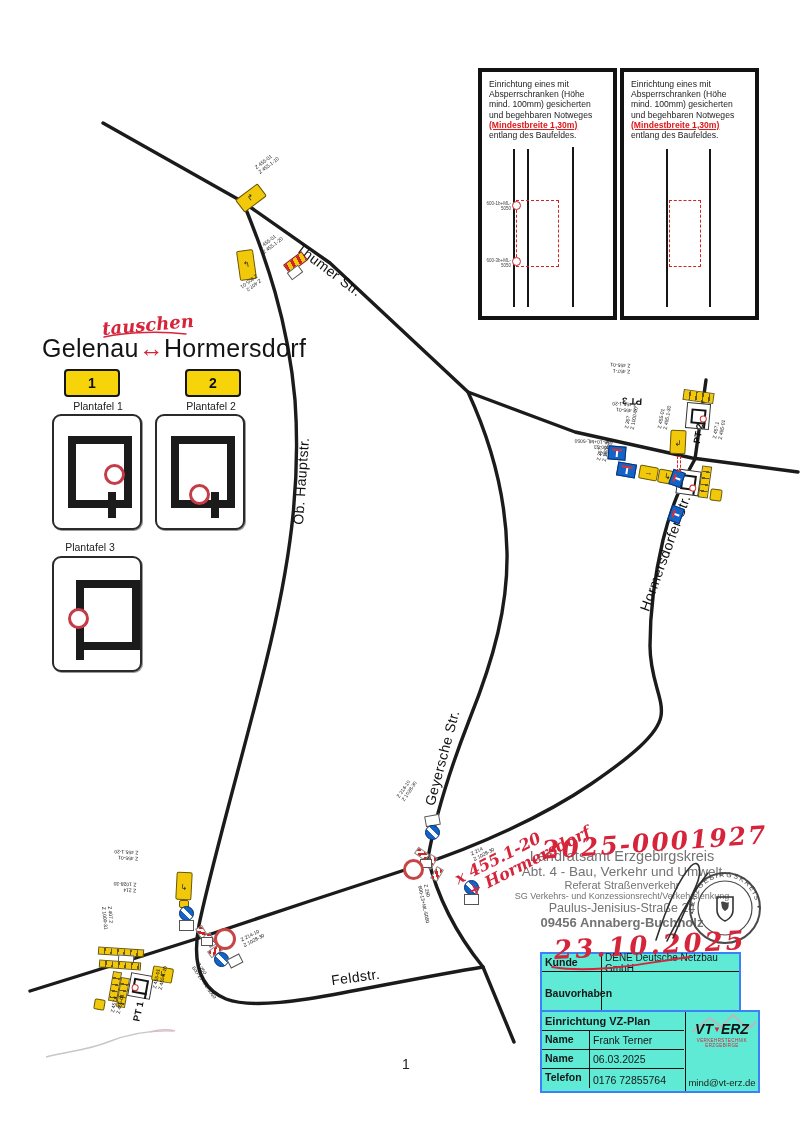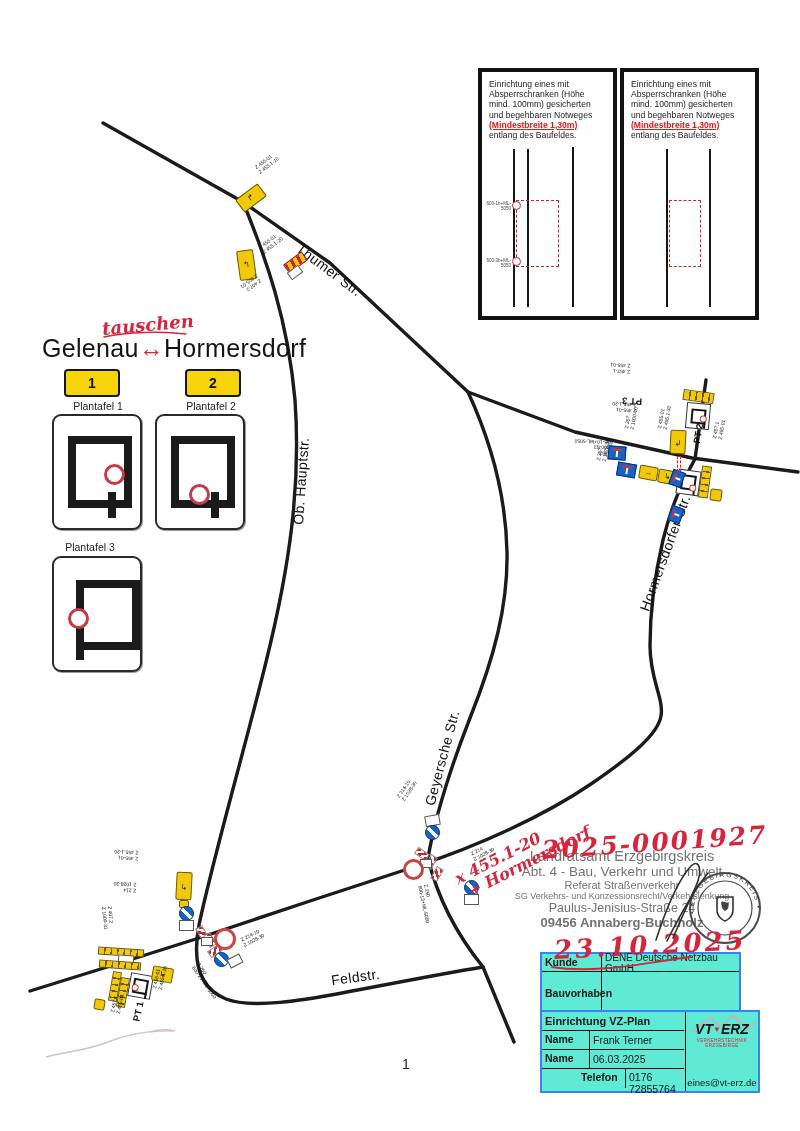--- a/index.html
+++ b/index.html
@@ -302,34 +302,34 @@
         <div class="tc tlab" style="font-size:11px;">Einrichtung VZ-Plan</div>
       </div>
       <div class="trow" style="height:18px;align-items:center;">
         <div class="tc tlab" style="width:48px;border-right:1px solid #111;height:100%;box-sizing:border-box;">Name</div>
         <div class="tc" style="flex:1;">Frank Terner</div>
       </div>
       <div class="trow" style="height:18px;align-items:center;">
         <div class="tc tlab" style="width:48px;border-right:1px solid #111;height:100%;box-sizing:border-box;">Name</div>
         <div class="tc" style="flex:1;">06.03.2025</div>
       </div>
-      <div class="trow" style="height:19px;align-items:flex-start;border-bottom:none;padding-left:36px;">
+      <div class="trow" style="height:19px;align-items:flex-end;border-bottom:none;">
         <div class="tc tlab" style="width:48px;border-right:1px solid #111;height:100%;box-sizing:border-box;">Telefon</div>
         <div class="tc" style="flex:1;">0176 72855764</div>
       </div>
     </div>
     <div class="logo-cell">
       <svg width="70" height="20" viewBox="0 0 70 20" style="position:absolute;left:2px;top:1px;">
         <path d="M4,19 L22,5 L33,14 L45,2 L60,16 L68,9" fill="none" stroke="#b9b9b9" stroke-width="2"></path>
       </svg>
       <div style="position:absolute;left:0;top:9px;width:100%;text-align:center;font-size:14px;font-weight:bold;color:#131313;font-style:italic;">
         <span>VT</span><span style="color:#d6243a;font-size:8px;vertical-align:2px;">▼</span><span>ERZ</span>
       </div>
       <div style="position:absolute;left:0;top:26px;width:100%;text-align:center;font-size:4.5px;color:#d6243a;letter-spacing:.4px;">VERKEHRSTECHNIK ERZGEBIRGE</div>
-      <div style="position:absolute;left:0;bottom:3px;width:100%;text-align:center;font-size:9.5px;color:#1c1c1c;">eines@vt-erz.de</div>
+      <div style="position:absolute;left:0;bottom:3px;width:100%;text-align:center;font-size:9.5px;color:#1c1c1c;">mind@vt-erz.de</div>
     </div>
   </div>
 
   <div class="pagenum" style="left:402px;top:1056px;">1</div>
 
   <svg class="layer" width="800" height="1131" style="z-index:9">
     <g fill="none" stroke="#2e2e2e" stroke-width="1.6" stroke-linecap="round">
       <path d="M656,940 C667,906 679,879 691,866 C699,858 703,870 696,886 C687,906 679,924 673,938"></path>
       <path d="M667,941 C680,915 696,888 708,873"></path>
     </g>

